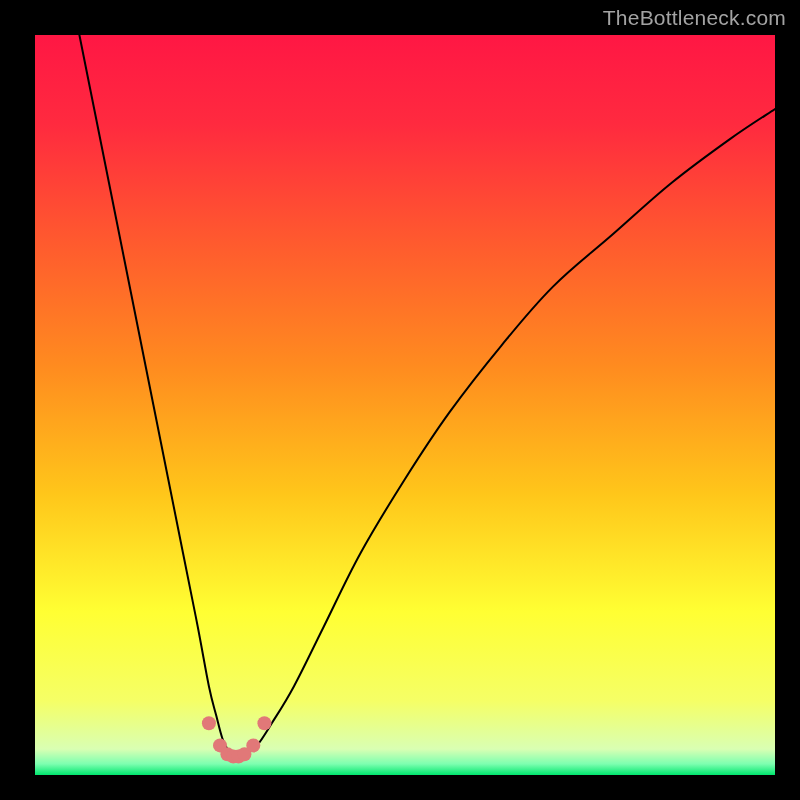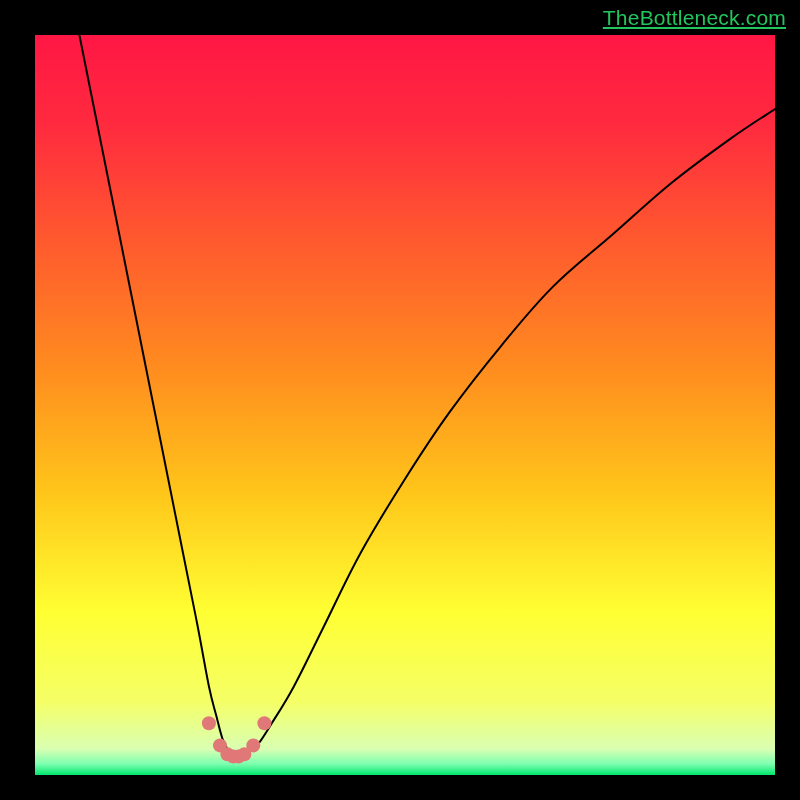--- a/index.html
+++ b/index.html
@@ -21,26 +21,25 @@
     position: absolute;
     left: 35px;
     top: 35px;
     width: 740px;
     height: 740px;
   }
   .watermark {
     position: absolute;
     top: 6px;
     right: 14px;
-    color: #22c55e;
+    color: #a3a3a3;
     font-size: 21px;
     font-weight: 500;
     letter-spacing: 0.2px;
     user-select: none;
-    text-decoration: underline;
   }
 </style>
 </head>
 <body>
 
 <div class="frame">
 
   <div class="watermark">TheBottleneck.com</div>
 
   <svg class="plot" viewBox="0 0 740 740" preserveAspectRatio="none">

